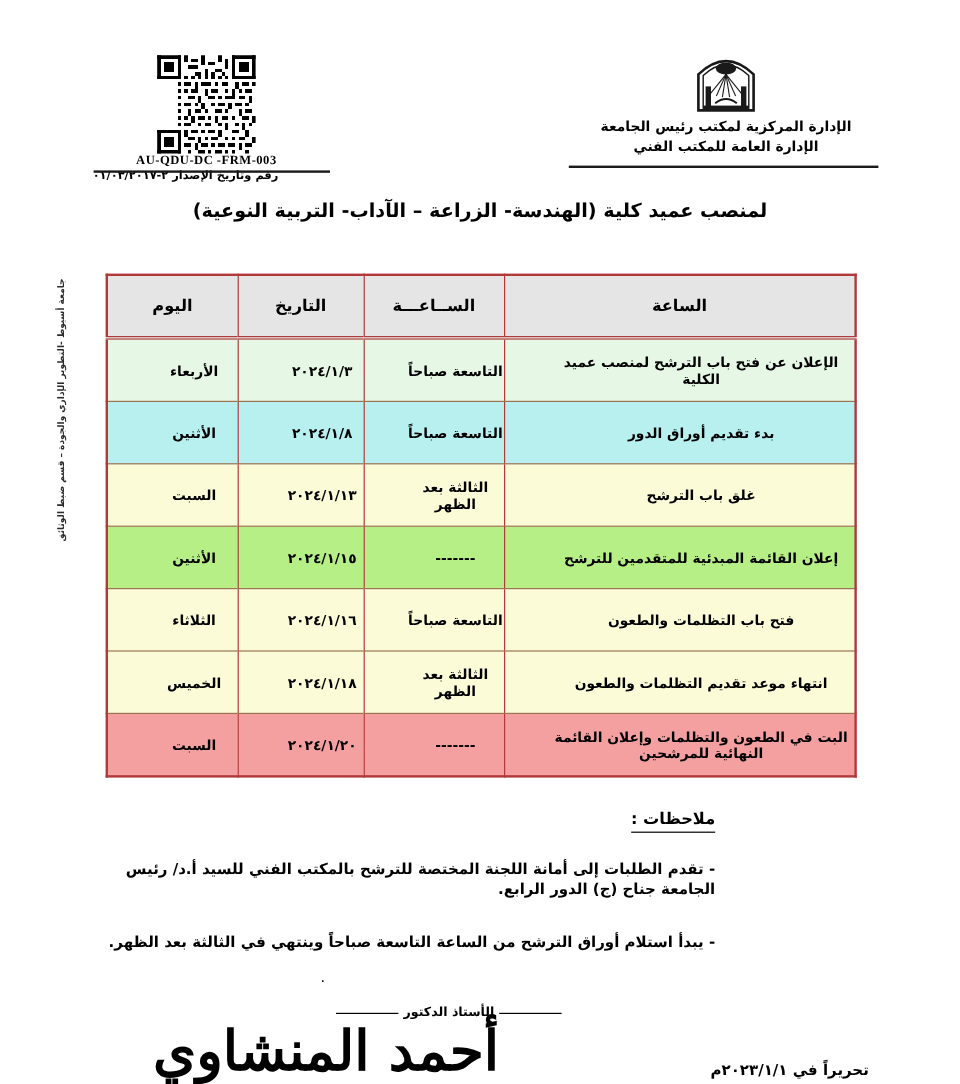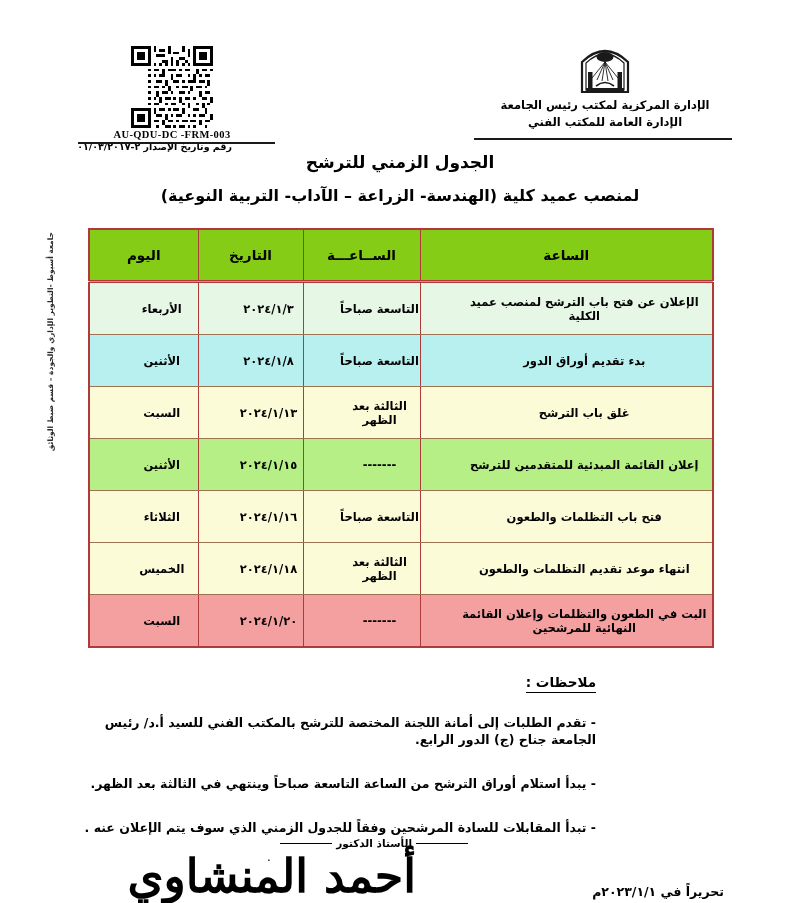--- a/index.html
+++ b/index.html
@@ -151,21 +151,21 @@
     border: 2px solid #b03a3a;
   }
   table.sched th,
   table.sched td {
     border: 1px solid #b07a5a;
     padding: 0;
     vertical-align: middle;
     text-align: center;
   }
   table.sched thead th {
-    background: #84cc16;
+    background: #e5e5e5;
     height: 50px;
     font-size: 13.5px;
     font-weight: bold;
     border-bottom: 3px double #b03a3a;
     border-left-color: #b03a3a;
     border-right-color: #b03a3a;
   }
   table.sched tbody td {
     height: 51px;
     font-size: 11.5px;
@@ -437,21 +437,20 @@
         <path d="M18 44 q9 -7 18 0" fill="none" stroke="#1a1a1a" stroke-width="1.6"></path>
       </svg>
       <div class="org-line">الإدارة المركزية لمكتب رئيس الجامعة</div>
       <div class="org-line">الإدارة العامة للمكتب الفني</div>
     </div>
 
     <div class="rule-right"></div>
   </div>
 
   <div class="title-area">
-    <div class="title-main">الجدول الزمني للترشح</div>
     <div class="title-sub">لمنصب عميد كلية (الهندسة- الزراعة – الآداب- التربية النوعية)</div>
   </div>
 
   <div class="side-vertical">جامعة أسيوط -التطوير الإداري والجودة – قسم ضبط الوثائق</div>
 
   <div class="table-wrap">
     <table class="sched">
       <colgroup>
         <col class="w-subject">
           <col class="w-time">
@@ -510,21 +509,20 @@
             <td class="c-day">السبت</td>
           </tr>
         </tbody>
     </table>
   </div>
 
   <div class="notes">
     <div class="notes-heading">ملاحظات :</div>
     <div class="note-line">- تقدم الطلبات إلى أمانة اللجنة المختصة للترشح بالمكتب الفني للسيد أ.د/ رئيس الجامعة جناح (ج) الدور الرابع.</div>
     <div class="note-line">- يبدأ استلام أوراق الترشح من الساعة التاسعة صباحاً وينتهي في الثالثة بعد الظهر.</div>
-    <div class="note-line">- تبدأ المقابلات للسادة المرشحين وفقاً للجدول الزمني الذي سوف يتم الإعلان عنه .</div>
     <div class="note-dot">.</div>
   </div>
 
   <div class="signature">
     <div class="sig-title">الأستاذ الدكتور</div>
     <div class="sig-name">أحمد المنشاوي</div>
   </div>
 
   <div class="doc-date">تحريراً في ٢٠٢٣/١/١م</div>
 

